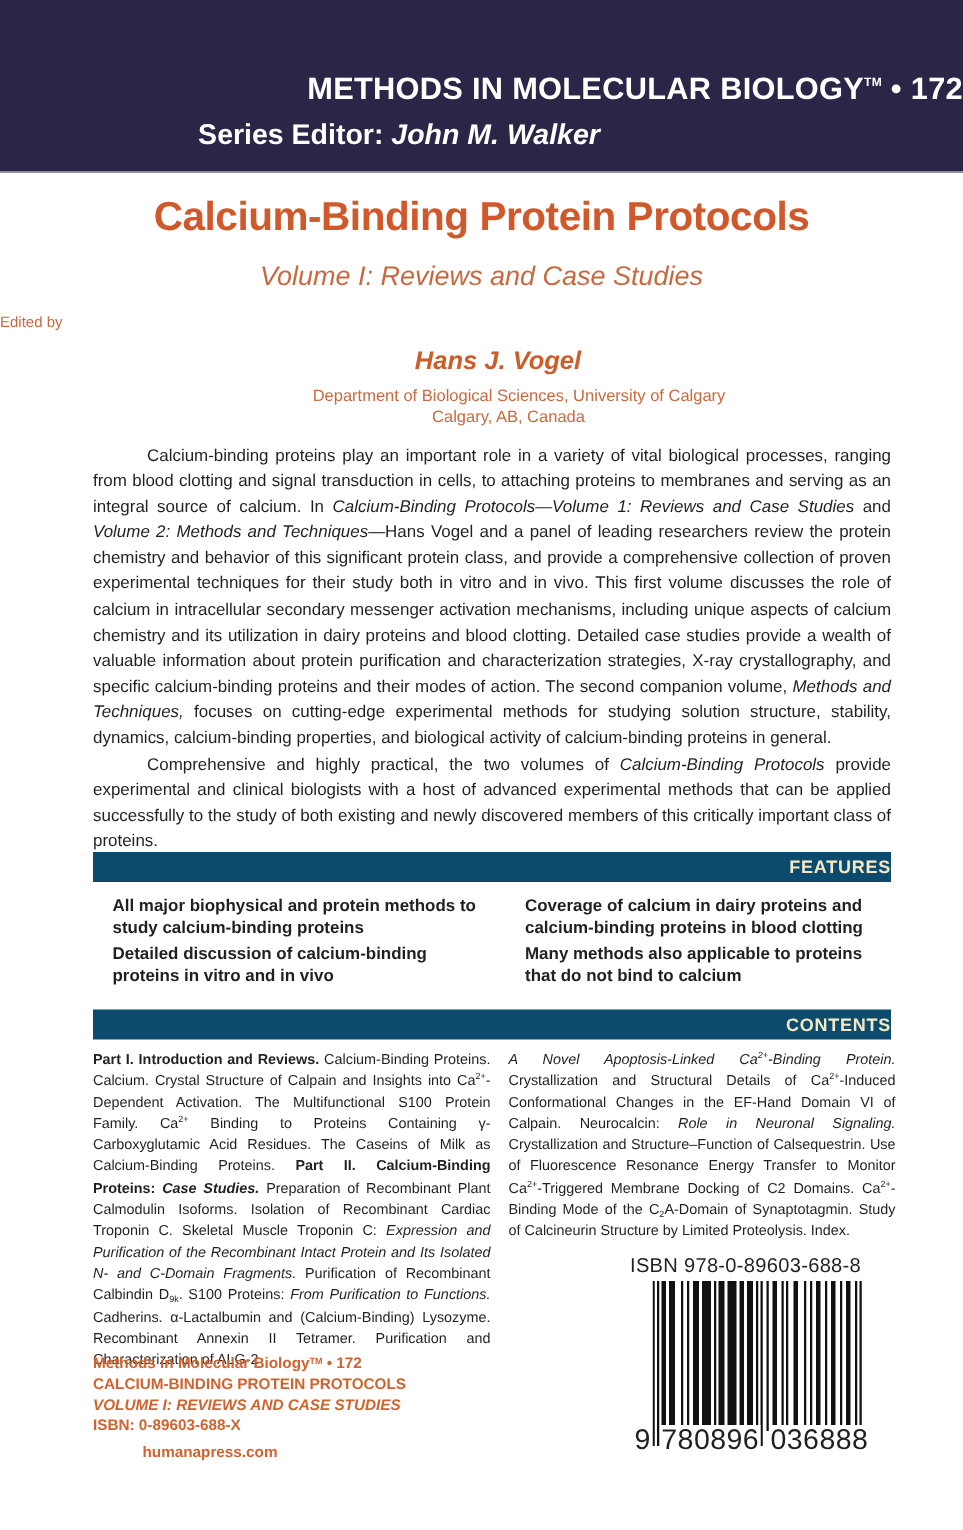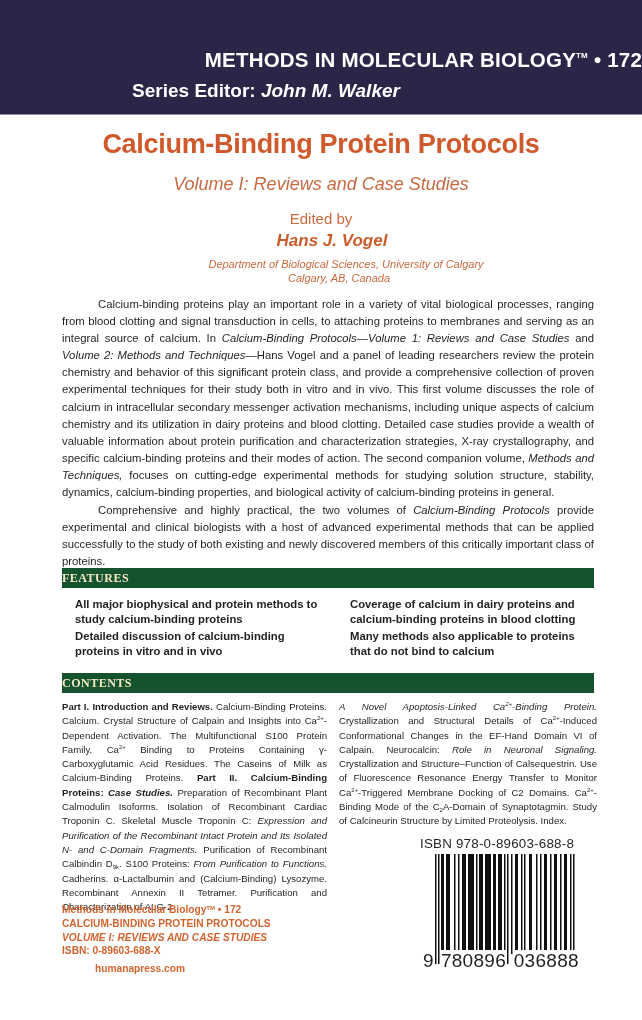--- a/index.html
+++ b/index.html
@@ -24,46 +24,46 @@
     .title {
       position: absolute; left: 0; width: 642px; text-align: center;
       top: 129px; font-size: 27px; font-weight: bold; color: #d0592c; letter-spacing: -0.3px;
       font-family: "Liberation Sans", sans-serif;
     }
     .subtitle {
       position: absolute; left: 0; width: 642px; text-align: center;
       top: 174px; font-size: 18px; font-style: italic; color: #c76a42;
     }
     .edited-by {
-      position: absolute; left: 0; width: 642px; text-align: center;
-      top: 210px; font-size: 15px; color: #cc6a40;
+      position: absolute; left: 0; width: 642px; 
+      top: 210px; font-size: 10px; color: #cc6a40;
     }
     .editor-name {
       position: absolute; left: 0; width: 642px; text-align: center;
       top: 231px; font-size: 17px; font-weight: bold; font-style: italic; color: #cc5d2a; padding-left: 22px;
     }
     .affil1, .affil2 {
       position: absolute; left: 0; width: 642px; text-align: center;
-      font-size: 11px; font-style: italic; color: #c86a3e;
+      font-size: 11px; color: #c86a3e;
     }
     .affil1 { top: 258px; padding-left: 50px; }
     .affil2 { top: 272px; padding-left: 36px; }
 
     .description {
       position: absolute; left: 62px; top: 296px; width: 532px;
       font-size: 11.3px; line-height: 17.1px; text-align: justify; color: #231f20;
     }
     .description p { text-indent: 36px; }
     .description p + p { margin-top: 1px; }
     .description em { font-style: italic; }
 
     .bar {
       position: absolute; left: 62px; width: 532px; height: 20px;
-      background: #14532d; color: #f5e9c4; text-align: left;
-      font-size: 12px; font-weight: bold; line-height: 20px; letter-spacing: 0.5px; font-family: Liberation Serif, serif;
+      background: #0c4a6e; color: #f5e9c4; text-align: right;
+      font-size: 12px; font-weight: bold; line-height: 20px; letter-spacing: 0.5px;
     }
     .bar.features { top: 568px; }
     .bar.contents { top: 673px; }
 
     .feature {
       position: absolute; width: 245px; font-size: 11.3px; line-height: 15px;
       font-weight: bold; color: #231f20;
     }
     .f1 { left: 75px; top: 597px; }
     .f2 { left: 75px; top: 629px; }

